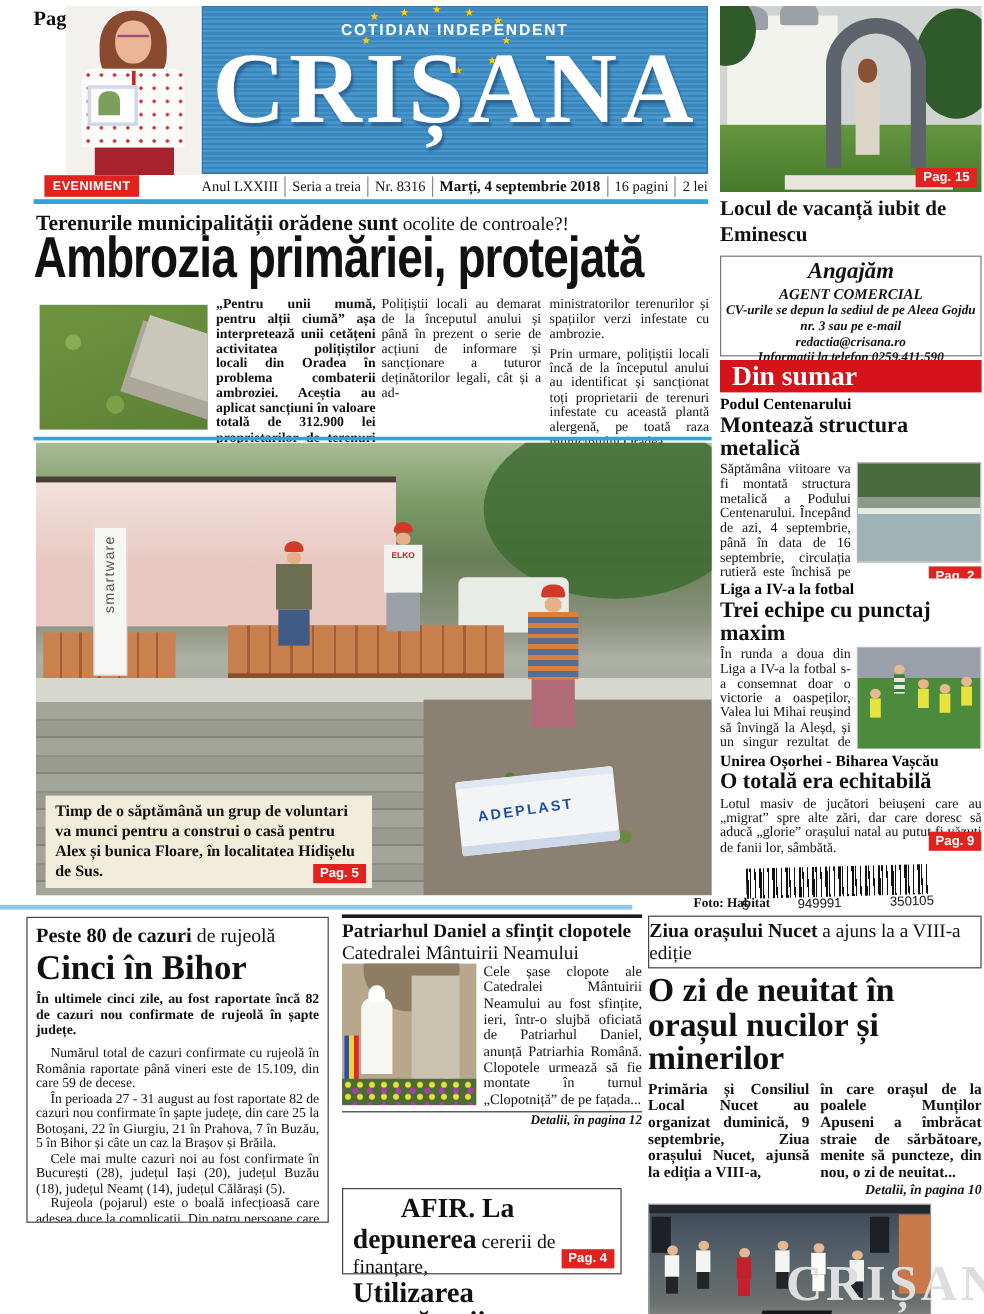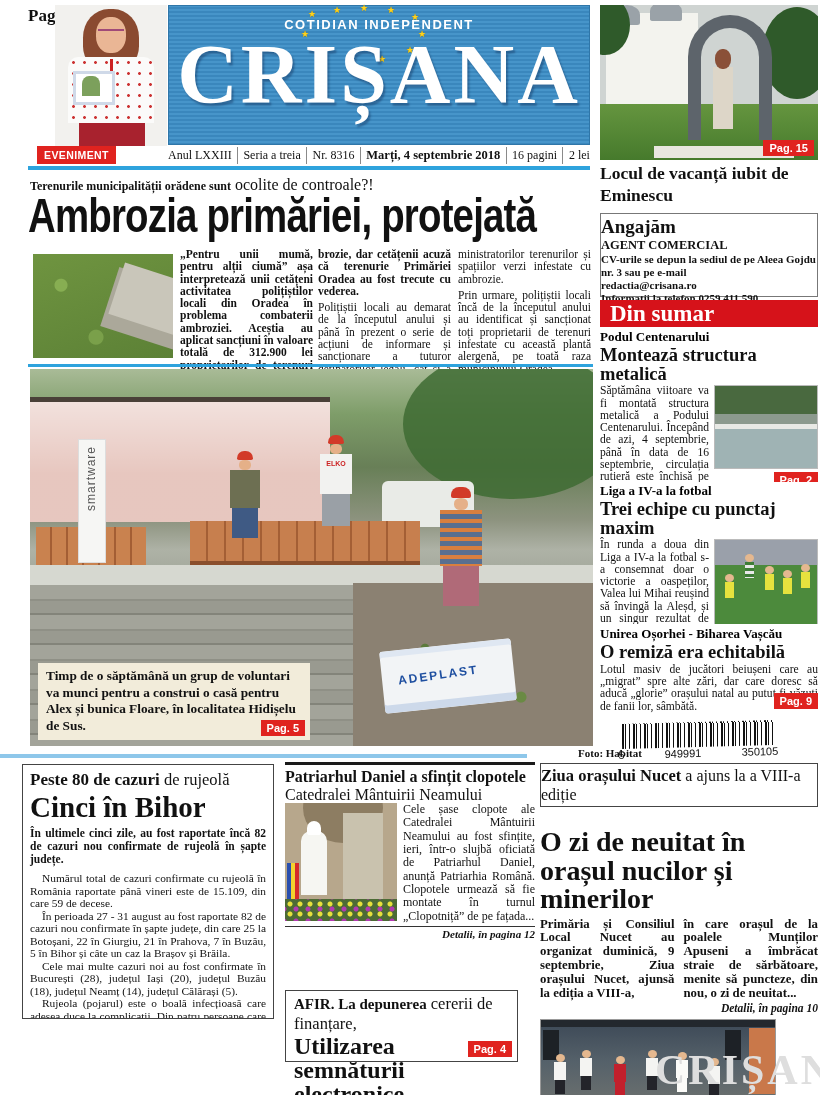--- a/index.html
+++ b/index.html
@@ -45,21 +45,21 @@
   .mn-dome{position:absolute;width:26px;height:20px;background:#9aa2a8;border-radius:50% 50% 10% 10%;}
   .mn-grass{position:absolute;left:0;bottom:0;width:100%;height:56px;background:linear-gradient(#65953f,#467a2c);}
   .mn-tree{position:absolute;background:#2f5a2a;border-radius:50%;}
   .mn-arch{position:absolute;left:88px;top:10px;width:58px;height:112px;border:13px solid #5d646b;border-bottom:none;
       border-radius:44px 44px 0 0;}
   .mn-pedestal{position:absolute;left:113px;top:62px;width:20px;height:62px;background:#ddd6c8;}
   .mn-head{position:absolute;left:115px;top:44px;width:16px;height:20px;background:#8a5038;border-radius:45%;}
   .mn-base{position:absolute;left:54px;bottom:2px;width:140px;height:12px;background:#e8e6df;}
   .eminescu-title{left:600px;top:163px;width:218px;font-weight:bold;font-size:17.5px;line-height:1.25;}
   
-  .angajam{left:600px;top:213px;width:216px;height:80px;border:1px solid #777;padding-top:2px;}
+  .angajam{left:600px;top:213px;width:216px;height:80px;border:1px solid #777;text-align:center;padding-top:2px;font-style:italic;}
   .ang-title{font-weight:bold;font-size:19px;}
   .ang-sub{font-weight:bold;font-size:12.5px;}
   .ang-line{font-weight:bold;font-size:11px;line-height:1.18;}
   
   .din-sumar{left:600px;top:300px;width:218px;height:27px;background:#d6121a;color:#fff;
       font-weight:bold;font-size:23px;line-height:27px;padding-left:10px;box-sizing:border-box;}
   .sumar-item{left:600px;width:218px;overflow:hidden;}
   .s-kicker{color:#000000;font-weight:bold;font-size:13px;line-height:1.1;}
   .s-title{font-weight:bold;font-size:18.5px;line-height:1.0;margin:2px 0 2px;}
   .s-photo{float:right;margin:0 0 2px 5px;width:104px;position:relative;}
@@ -83,21 +83,21 @@
   .pt-ribbon{position:absolute;left:2px;top:60px;width:12px;height:40px;
       background:linear-gradient(90deg,#2a4fae 0 4px,#f2d22e 4px 8px,#d42a2a 8px 12px);}
   
   .barcode{left:612px;top:722px;width:172px;height:40px;transform:rotate(-1.5deg);}
   .bc-bars{height:25px;margin:0 10px;
       background:repeating-linear-gradient(90deg,#111 0 2px,#fff 2px 3px,#111 3px 4px,#fff 4px 7px,#111 7px 8px,#fff 8px 11px);}
   .bc-digits{display:flex;justify-content:space-between;padding:0 6px;
       font:11px "Liberation Sans",sans-serif;}
   
   .kicker-main{left:30px;top:176px;font-size:16px;}
-  .kicker-main b{font-size:12px;}
+  .kicker-main b{font-size:18px;}
   .headline-main{left:28px;top:191px;font-family:"Liberation Sans",sans-serif;font-weight:bold;
       font-size:48px;line-height:1.05;white-space:nowrap;letter-spacing:-1px;
       transform:scaleX(.8);transform-origin:0 50%;}
   .lead-photo{left:33px;top:254px;width:140px;height:104px;
       background:radial-gradient(circle at 20% 30%,#87ae52 0 6px,transparent 7px),
                  radial-gradient(circle at 70% 60%,#5a8436 0 8px,transparent 9px),
                  radial-gradient(circle at 45% 80%,#7aa04a 0 7px,transparent 8px),
                  linear-gradient(160deg,#6f9440,#5c8136);overflow:hidden;}
   .lp-concrete{position:absolute;right:-12px;top:18px;width:70px;height:54px;background:#c9c6ba;
       transform:rotate(18deg);box-shadow:0 10px 0 4px #aBA89a;}
@@ -158,28 +158,28 @@
   .bl-k1{font-weight:bold;font-size:16px;line-height:1.1;}
   .bl-k2{font-size:16px;line-height:1.1;}
   .bl-headline{font-weight:bold;font-size:26px;line-height:1.0;margin:3px 0 5px;}
   .bl-photo{float:left;width:112px;height:118px;margin:0 6px 2px 0;}
   .bl-body{font-size:12px;line-height:13.3px;text-align:justify;}
   .bl-detail{display:block;clear:both;border-top:1px solid #333;margin-top:3px;padding-top:1px;
       font-style:italic;font-weight:bold;font-size:11px;text-align:right;}
   .afir{left:285px;top:990px;width:233px;height:72px;border:1px solid #444;padding:3px 8px;
       box-sizing:border-box;position:absolute;}
   .af-kicker{font-size:16.5px;}
-  .af-kicker b{font-size:15px;}
+  .af-kicker b{font-size:23px;margin-left:40px;}
   .af-headline{font-weight:bold;font-size:24px;line-height:1.0;}
   .af-pag{right:5px;bottom:4px;}
   
   .nucet{left:540px;top:763px;width:278px;}
   .nc-kicker{border:1px solid #444;padding:2px 0;font-size:16px;}
   .nc-kicker b{font-size:16.5px;}
-  .nc-headline{font-weight:bold;font-size:28px;line-height:1.02;margin:21px 0 4px;}
+  .nc-headline{font-weight:bold;font-size:28px;line-height:1.02;margin:5px 0 4px;}
   .nc-cols{display:flex;gap:9px;}
   .nc-col{flex:1;font-weight:bold;font-size:12.8px;line-height:13.8px;text-align:justify;}
   .nc-detail{display:block;font-style:italic;font-weight:bold;font-size:11.5px;text-align:right;margin-top:2px;}
   .stage{position:relative;margin-top:5px;width:234px;height:138px;border:1px solid #999;background:
       linear-gradient(180deg,#3c4856 0,#55616a 30%,#6a6f6e 58%,#8a8d8a 74%);overflow:hidden;}
   .st-truss{position:absolute;left:0;top:0;width:100%;height:7px;background:#23282e;}
   .st-speaker{position:absolute;width:16px;height:30px;background:#1d2126;}
   .st-bldg{position:absolute;right:0;top:8px;width:26px;height:66px;background:#c9784a;}
   .perf{position:absolute;width:14px;height:40px;}
   .perf i{display:block;width:9px;height:8px;border-radius:50%;background:#e5b88f;margin:0 auto;}
@@ -298,21 +298,21 @@
             <b style="background:#e6e23e"></b>
           </span>
       </div>
 
     </div>
     <div class="s-body">În runda a doua din Liga a IV-a la fotbal s-a consemnat doar o victorie a oaspeților, Valea lui Mihai reușind să învingă la Aleșd, și un singur rezultat de egalitate, la Livada.</div>
   </div>
 
   <div class="abs sumar-item" style="top:627px;height:92px">
     <div class="s-kicker">Unirea Oșorhei - Biharea Vașcău</div>
-    <div class="s-title">O remiză era echitabilă</div>
+    <div class="s-title">O totală era echitabilă</div>
     <div class="s-body" style="margin-bottom:4px">Lotul masiv de jucători beiușeni care au „migrat” spre alte zări, dar care doresc să aducă „glorie” orașului natal au putut fi văzuți de fanii lor, sâmbătă.</div>
     <span class="pag item3-pag">Pag. 9</span>
   </div>
 
   <div class="abs barcode">
     <div class="bc-bars"></div>
     <div class="bc-digits">
       <span>5</span>
       <span>949991</span>
       <span>350105</span>
@@ -325,21 +325,20 @@
   <div class="abs headline-main">Ambrozia primăriei, protejată</div>
 
   <div class="abs lead-photo">
     <div class="lp-concrete"></div>
   </div>
 
   <div class="abs lead-col lc1">
     <p class="b">„Pentru unii mumă, pentru alții ciumă” așa interpretează unii cetățeni activitatea polițiștilor locali din Oradea în problema combaterii ambroziei. Aceștia au aplicat sancțiuni în valoare totală de 312.900 lei proprietarilor de terenuri insalubre și infestate cu am-</p>
   </div>
   <div class="abs lead-col lc2">
-    <p class="b">brozie, dar cetățenii acuză că terenurie Primăriei Oradea au fost trecute cu vederea.</p>
     <p>Polițiștii locali au demarat de la începutul anului și până în prezent o serie de acțiuni de informare și sancționare a tuturor deținătorilor legali, cât și a ad-</p>
   </div>
   <div class="abs lead-col lc3">
     <p>ministratorilor terenurilor și spațiilor verzi infestate cu ambrozie.</p>
     <p>Prin urmare, polițiștii locali încă de la începutul anului au identificat și sancționat toți proprietarii de terenuri infestate cu această plantă alergenă, pe toată raza municipiului Oradea.</p>
     <span class="continuation">continuare, în pagina 3</span>
   </div>
   <div class="abs rule-blue lead-rule"></div>
 
   <div class="abs main-photo">

